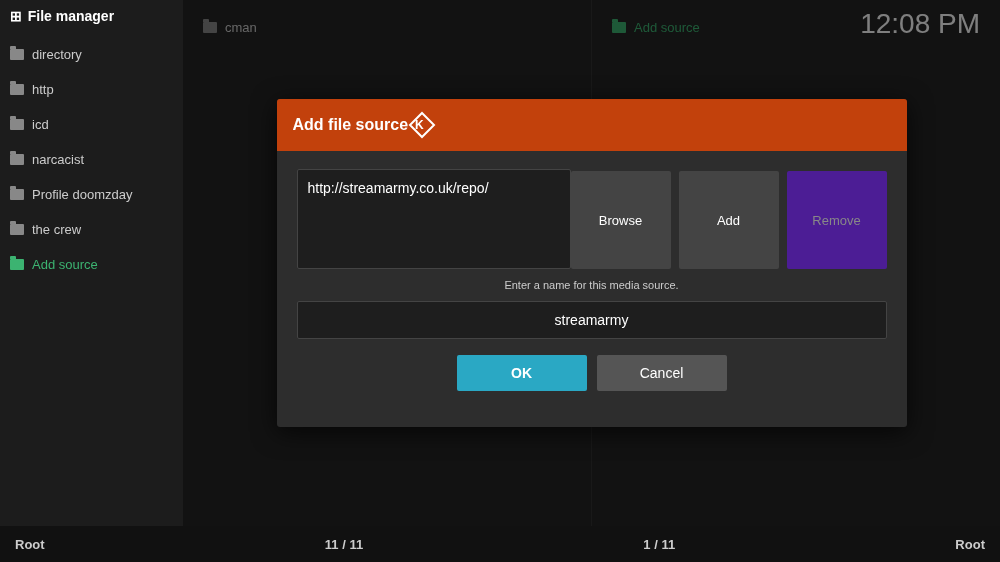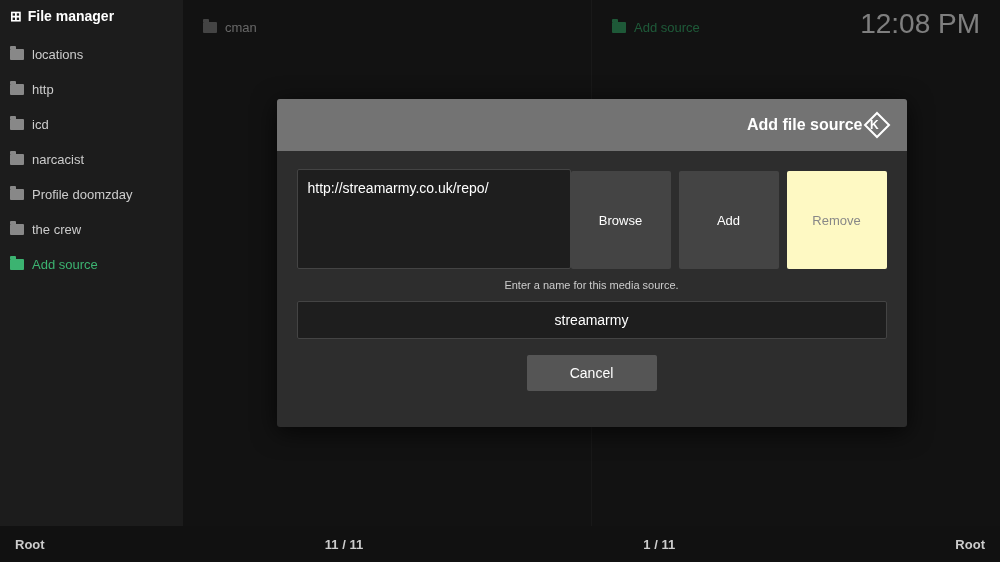--- a/index.html
+++ b/index.html
@@ -160,25 +160,25 @@
 
     .modal {
       width: 630px;
       background-color: #2d2d2d;
       border-radius: 3px;
       overflow: hidden;
       box-shadow: 0 5px 25px rgba(0,0,0,0.7);
     }
 
     .modal-header {
-      background-color: #737373;
+      background-color: #c2410c;
       padding: 12px 16px;
       display: flex;
       align-items: center;
-      justify-content: flex-end;
+      justify-content: flex-start;
     }
 
     .modal-title {
       color: #fff;
       font-size: 16px;
       font-weight: bold;
     }
 
     .kodi-logo {
       display: flex;
@@ -239,21 +239,21 @@
       background-color: #444;
       color: #fff;
       border: none;
       border-radius: 2px;
       font-size: 13px;
       cursor: pointer;
       text-align: center;
     }
 
     .path-btn.disabled {
-      background-color: #fef9c3;
+      background-color: #4c1d95;
       color: #888;
       cursor: default;
     }
 
     .modal-name-label {
       color: #ccc;
       font-size: 11px;
       text-align: center;
       margin-bottom: 10px;
     }
@@ -304,21 +304,21 @@
 <body>
 
 <div class="left-panel">
   <div class="app-title">
     <span style="font-size:14px;">⊞</span>
     <span>File manager</span>
   </div>
   <div class="sidebar-items">
     <div class="sidebar-item">
       <span class="folder-icon"></span>
-      <span>locations</span>
+      <span>directory</span>
     </div>
     <div class="sidebar-item">
       <span class="folder-icon"></span>
       <span>http</span>
     </div>
     <div class="sidebar-item">
       <span class="folder-icon"></span>
       <span>icd</span>
     </div>
     <div class="sidebar-item">
@@ -375,20 +375,21 @@
         </div>
         <div class="path-buttons">
           <button class="path-btn">Browse</button>
           <button class="path-btn">Add</button>
           <button class="path-btn disabled">Remove</button>
         </div>
       </div>
       <div class="modal-name-label">Enter a name for this media source.</div>
       <input class="modal-name-input" type="text" value="streamarmy" style="">
       <div class="modal-footer">
+        <button class="btn-ok">OK</button>
         <button class="btn-cancel">Cancel</button>
       </div>
     </div>
   </div>
 </div>
 
 <div class="status-bar">
   <span class="status-left">Root</span>
   <span class="status-mid-left">11 / 11</span>
   <span class="status-mid-right">1 / 11</span>

